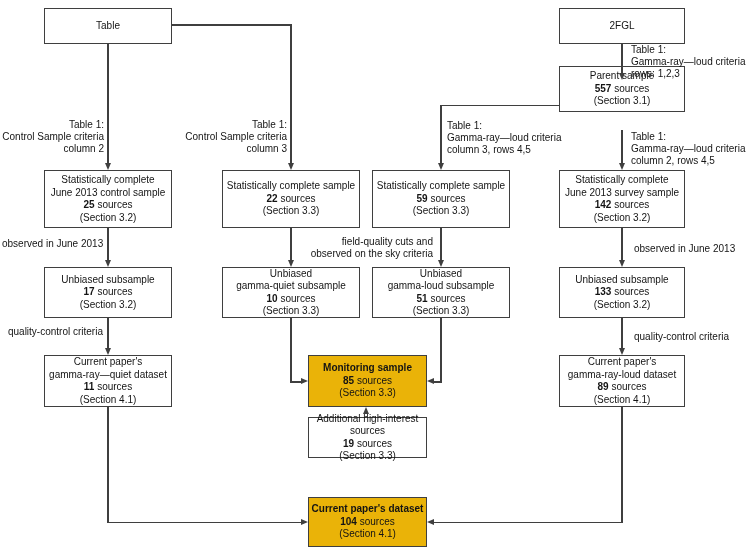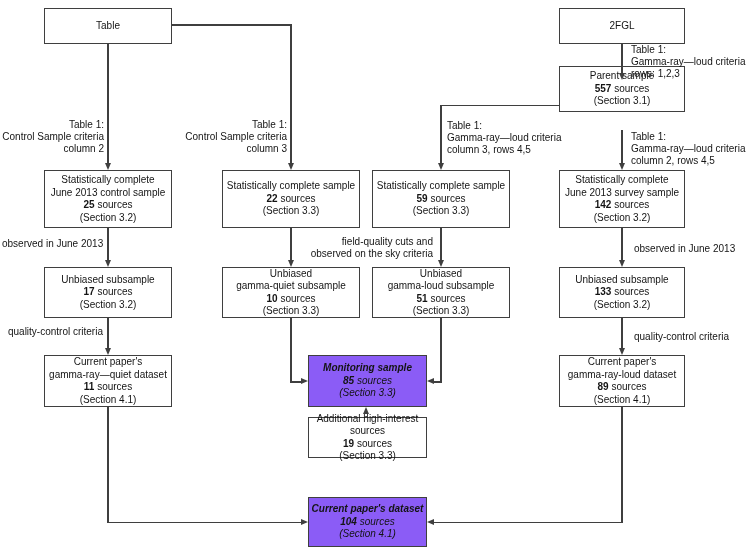--- a/index.html
+++ b/index.html
@@ -5,21 +5,21 @@
   html,body{margin:0;padding:0;background:#ffffff;}
   .stage{
     position:relative;width:748px;height:552px;background:#ffffff;
     font-family:"Liberation Sans",sans-serif;color:#141414;overflow:hidden;
   }
   .box{
     position:absolute;box-sizing:border-box;border:1.5px solid #3f3f3f;background:#ffffff;
     display:flex;flex-direction:column;justify-content:center;align-items:center;
     text-align:center;font-size:10px;line-height:12.5px;
   }
-  .box.shaded{background:#8b5cf6;font-style:italic;}
+  .box.shaded{background:#eab308;}
   .b{font-weight:bold;}
   .lbl{position:absolute;font-size:10px;line-height:12px;white-space:nowrap;}
   .lbl.r{text-align:right;}
   .lbl.c{text-align:right;white-space:normal;}
   .ln{position:absolute;background:#3f3f3f;}
   .arr{position:absolute;width:0;height:0;}
   .arr.d{border-left:3.5px solid transparent;border-right:3.5px solid transparent;border-top:7px solid #3f3f3f;}
   .arr.u{border-left:3.5px solid transparent;border-right:3.5px solid transparent;border-bottom:7px solid #3f3f3f;}
   .arr.rt{border-top:3.5px solid transparent;border-bottom:3.5px solid transparent;border-left:7px solid #3f3f3f;}
   .arr.lt{border-top:3.5px solid transparent;border-bottom:3.5px solid transparent;border-right:7px solid #3f3f3f;}

